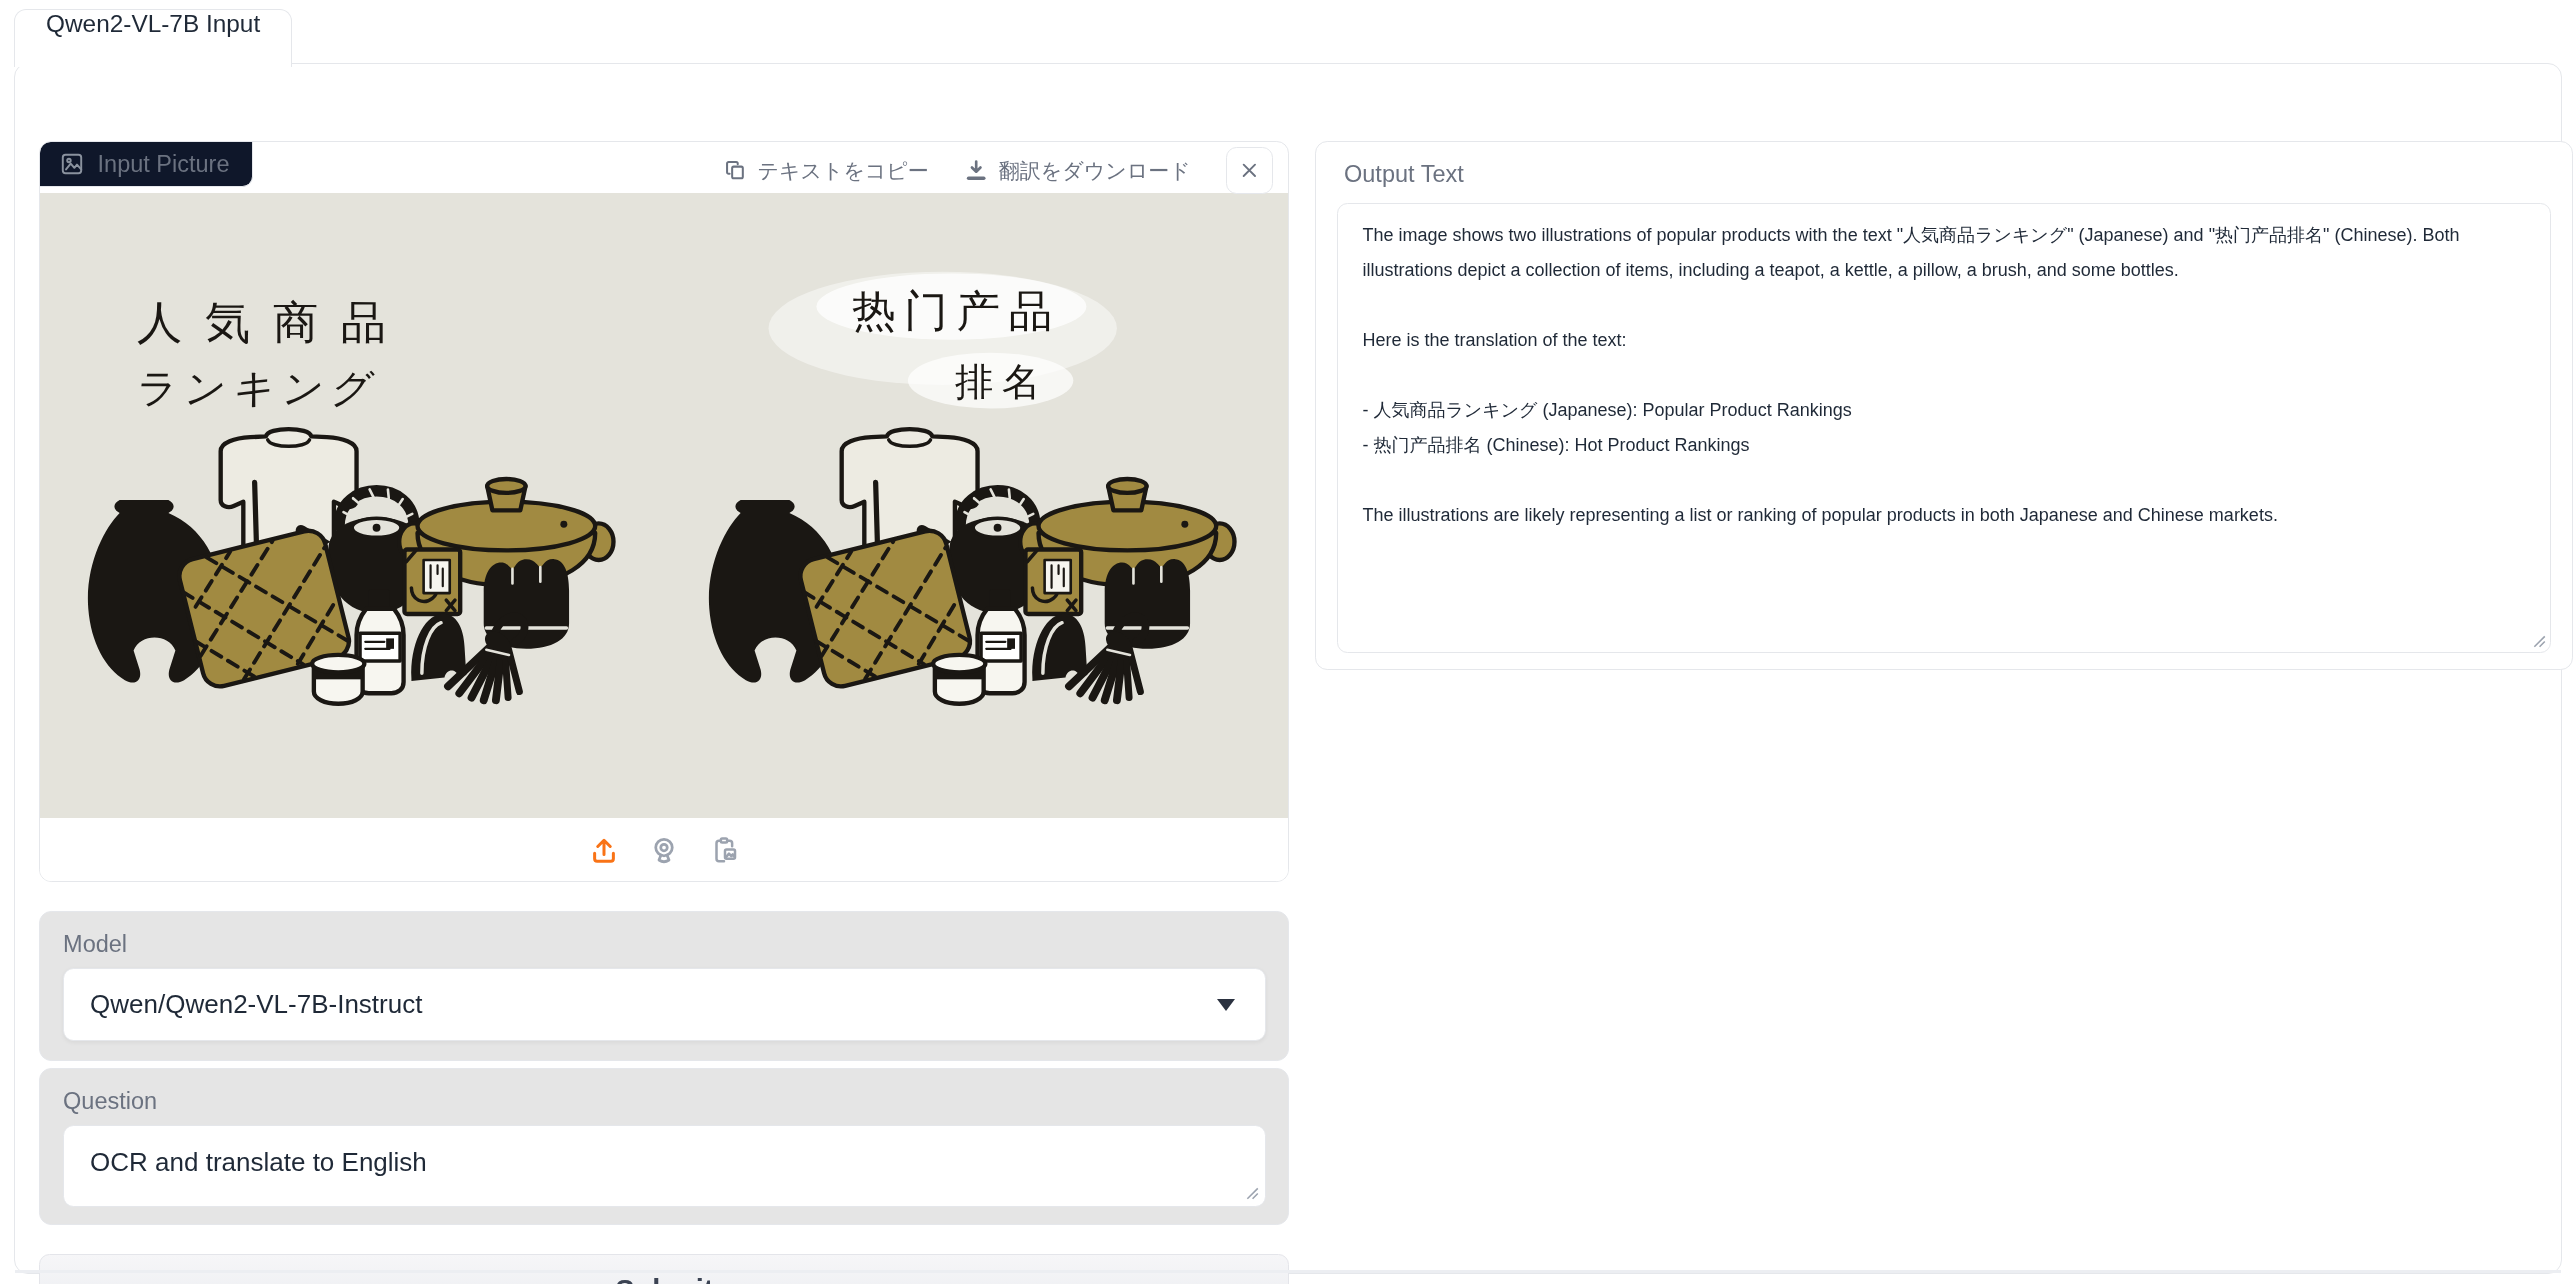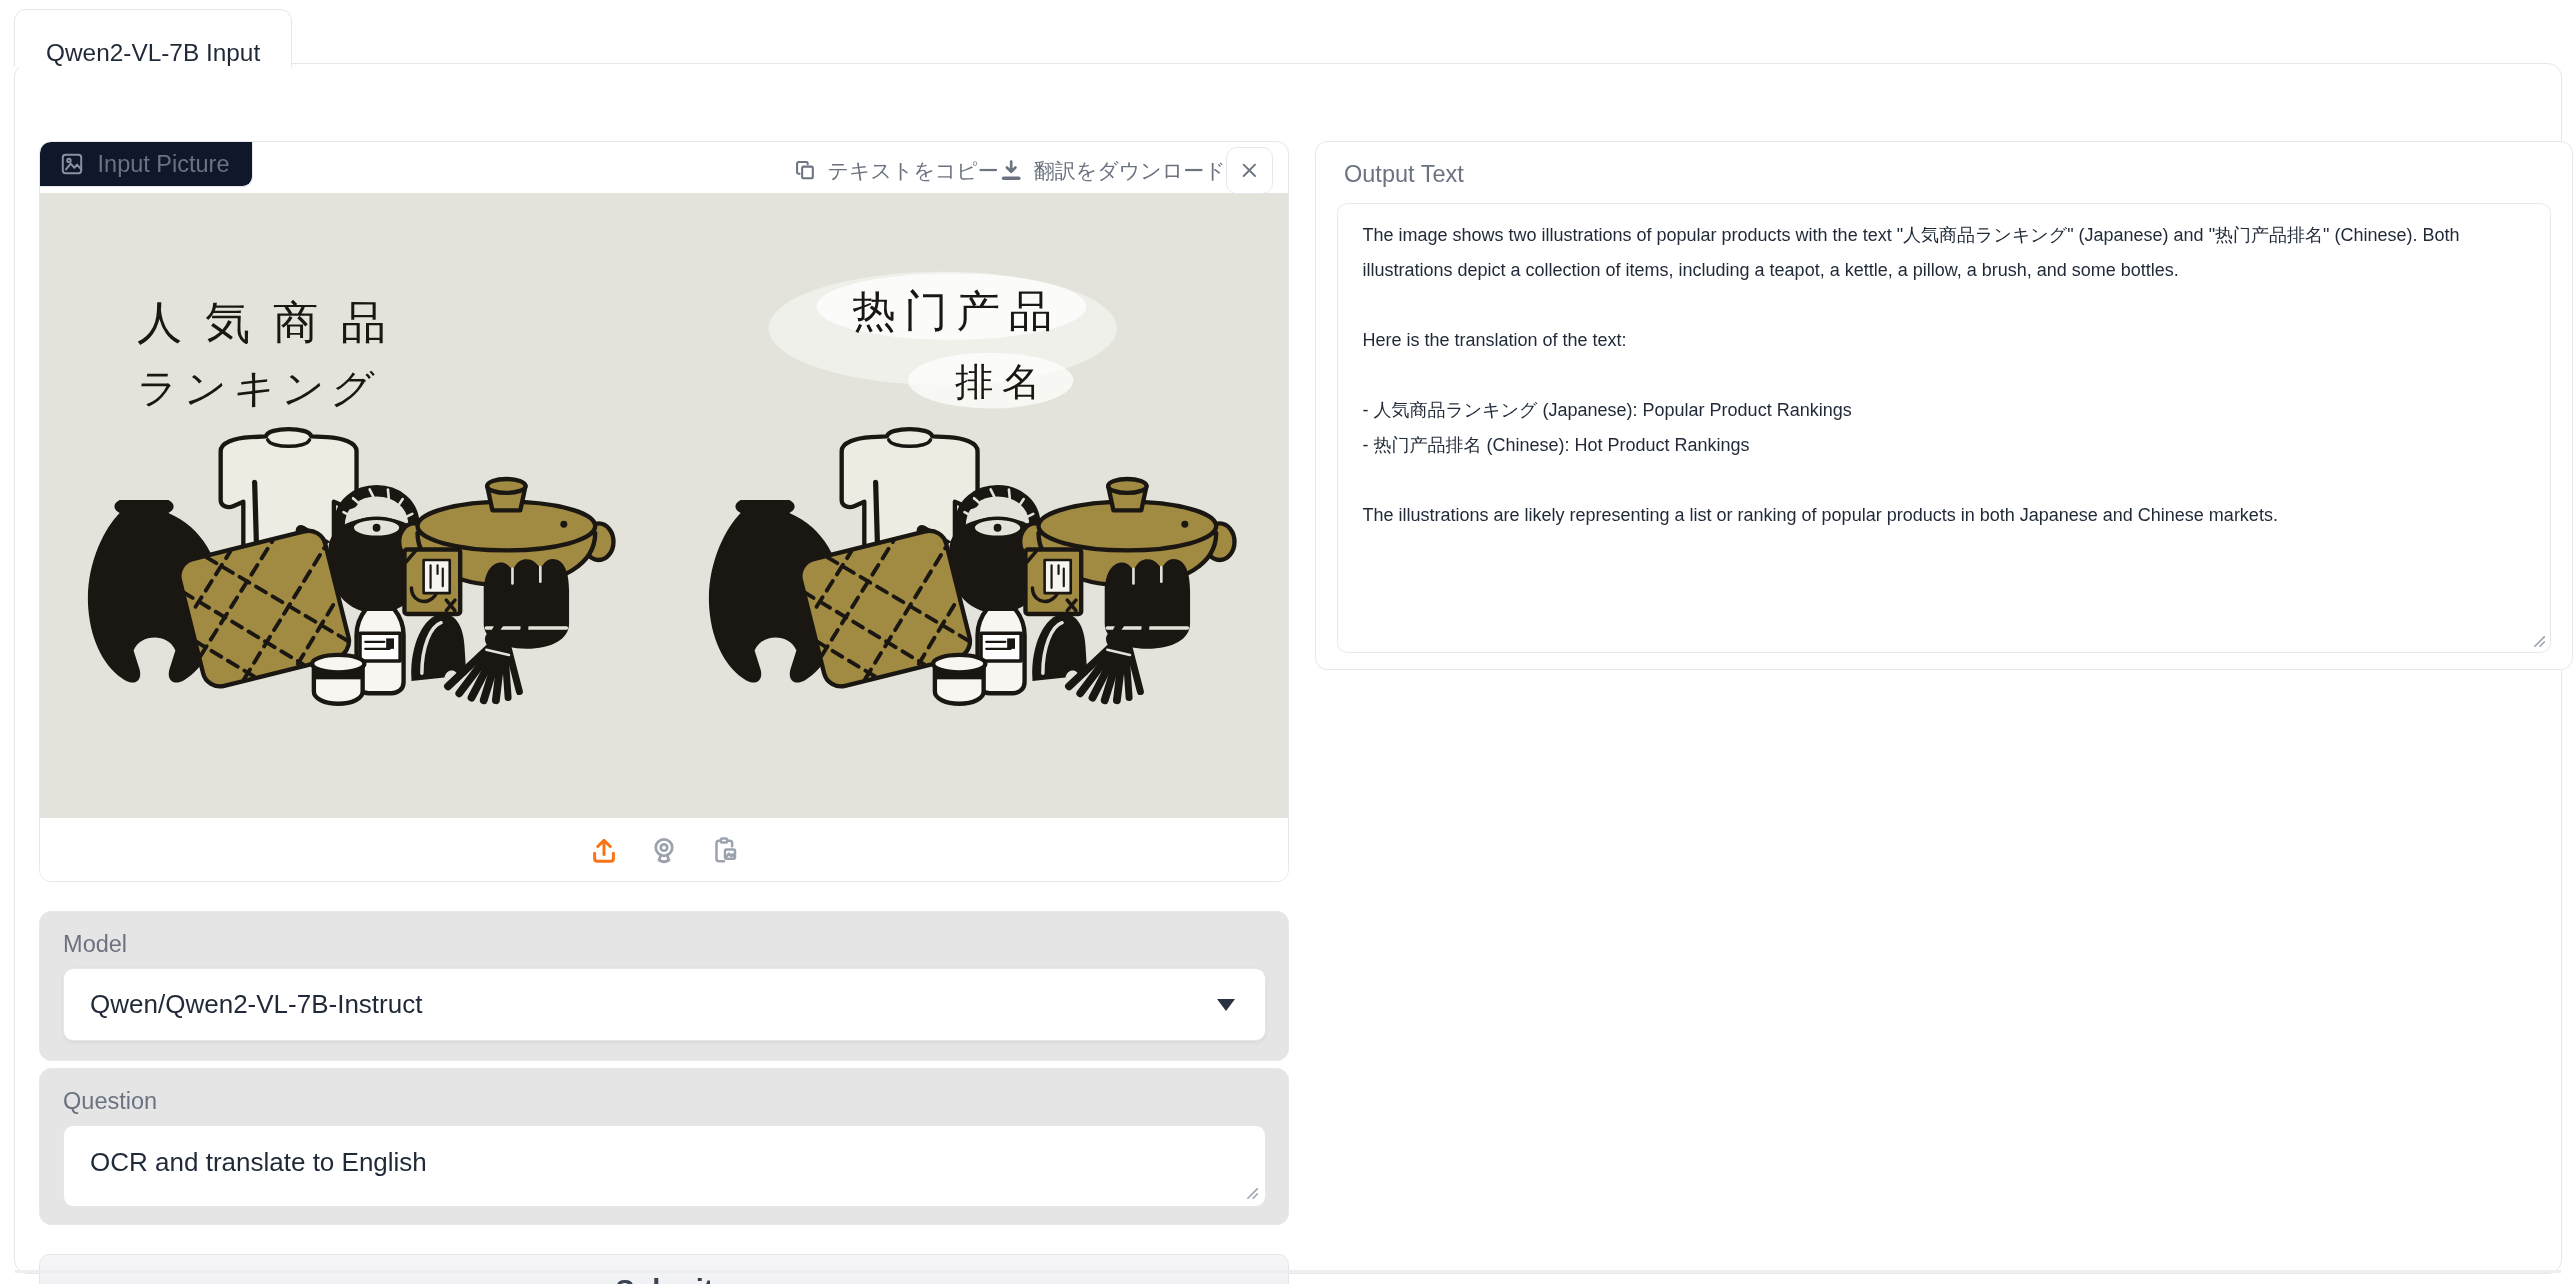--- a/index.html
+++ b/index.html
@@ -3,21 +3,21 @@
 <meta charset="utf-8">
 <style>
   * { box-sizing: border-box; margin: 0; padding: 0; }
   html, body { background: #ffffff; }
   body { font-family: "Liberation Sans", "DejaVu Sans", sans-serif; }
   .page { position: relative; width: 2576px; height: 1285px; background: #fff; overflow: hidden; }
 
   
   .tab {
     position: absolute; left: 14px; top: 8.7px; height: 58px; z-index: 3;
-    display: flex; align-items: flex-end; padding: 0 31px;
+    display: flex; align-items: flex-start; padding: 0 31px;
     background: #fff; border: 1.7px solid #e5e7eb; border-bottom: none;
     border-radius: 12.2px 12.2px 0 0; font-size: 24.4px; color: #1f2937;
   }
 
   
   .panel-container {
     position: absolute; left: 14px; top: 63px; width: 2548px; height: 1211px;
     border: 1.7px solid #e5e7eb; border-radius: 14px; background: #fff;
   }
   .bottom-line { position: absolute; left: 0; right: 0; bottom: 0; height: 2.6px; background: #eceef2; }
@@ -26,21 +26,21 @@
   .img-box {
     position: absolute; left: 24.4px; top: 77px; width: 1250px; height: 741px;
     border: 1.7px solid #e5e7eb; border-radius: 12.2px; background: #fff; overflow: hidden;
   }
   .img-label-pill {
     position: absolute; left: 0; top: 0; z-index: 2; height: 45px;
     display: flex; align-items: center; gap: 12.2px; padding: 0 22.7px 0 19px;
     background: #0f172a; border-right: 1.7px solid #e5e7eb; border-bottom: 1.7px solid #e5e7eb;
     border-radius: 10.5px 0 10.5px 0; color: #6b7280; font-size: 23.5px;
   }
-  .img-toolbar { position: absolute; right: 15.7px; top: 5.2px; z-index: 2; display: flex; align-items: center; }
+  .img-toolbar { position: absolute; right: 15.7px; top: 5.2px; z-index: 2; display: flex; align-items: center; gap: 35px; }
   .tool-btn { display: flex; align-items: center; gap: 10.5px; color: #6b7280; font-size: 21px; cursor: pointer; background: none; border: none; }
   .close-btn {
     width: 47px; height: 47px; border: 1.7px solid #e5e7eb; border-radius: 10.5px; background: #fff;
     display: flex; align-items: center; justify-content: center; color: #6b7280; cursor: pointer;
   }
   .img-content { position: absolute; left: 0; top: 51px; width: 100%; height: 626px; background: #e4e3db; display: flex; justify-content: center; }
   .illus-panel { width: 621px; height: 626px; }
   .img-footer {
     position: absolute; left: 0; bottom: 0; width: 100%; height: 63px; background: #fff;
     display: flex; align-items: center; justify-content: center; gap: 30px;

